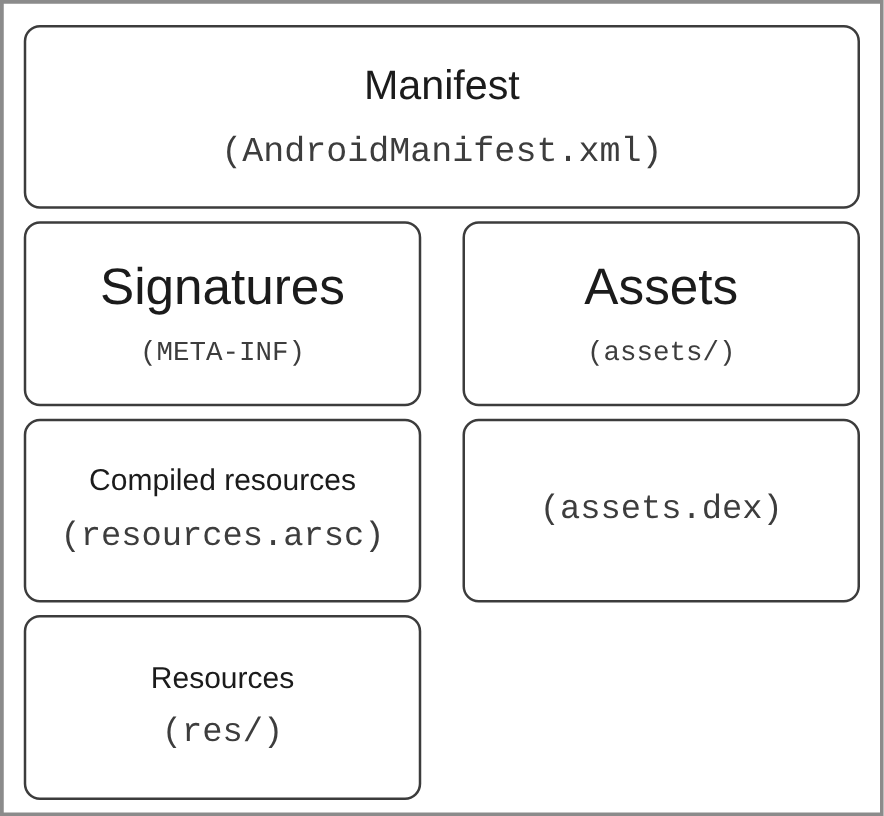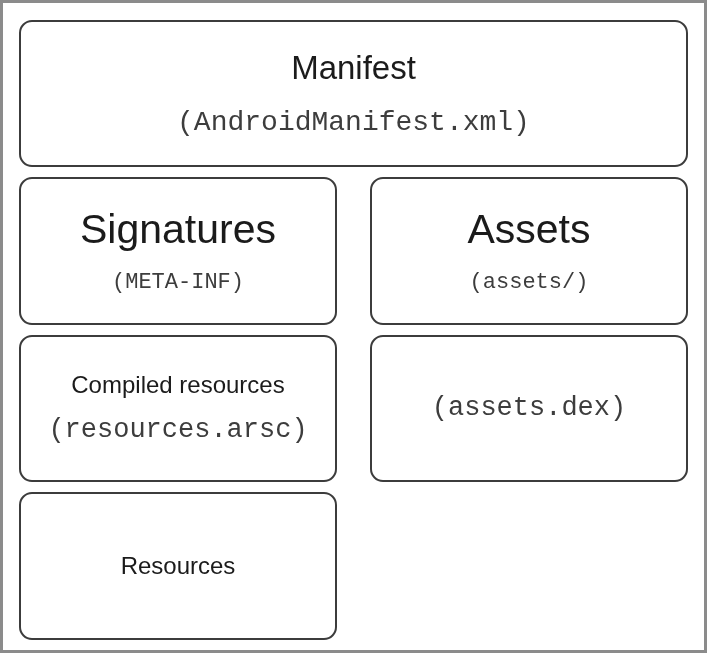--- a/index.html
+++ b/index.html
@@ -97,16 +97,17 @@
       <div class="box-path mono-sm">(resources.arsc)</div>
     </div>
 
 
     <div class="box gap-sm">
       <div class="box-path mono-sm">(assets.dex)</div>
     </div>
 
     <div class="box gap-sm">
       <div class="box-title title-sm">Resources</div>
+      <div class="box-path mono-sm">(res/)</div>
     </div>
 
   </div>
 </div>
 
 </body></html>

